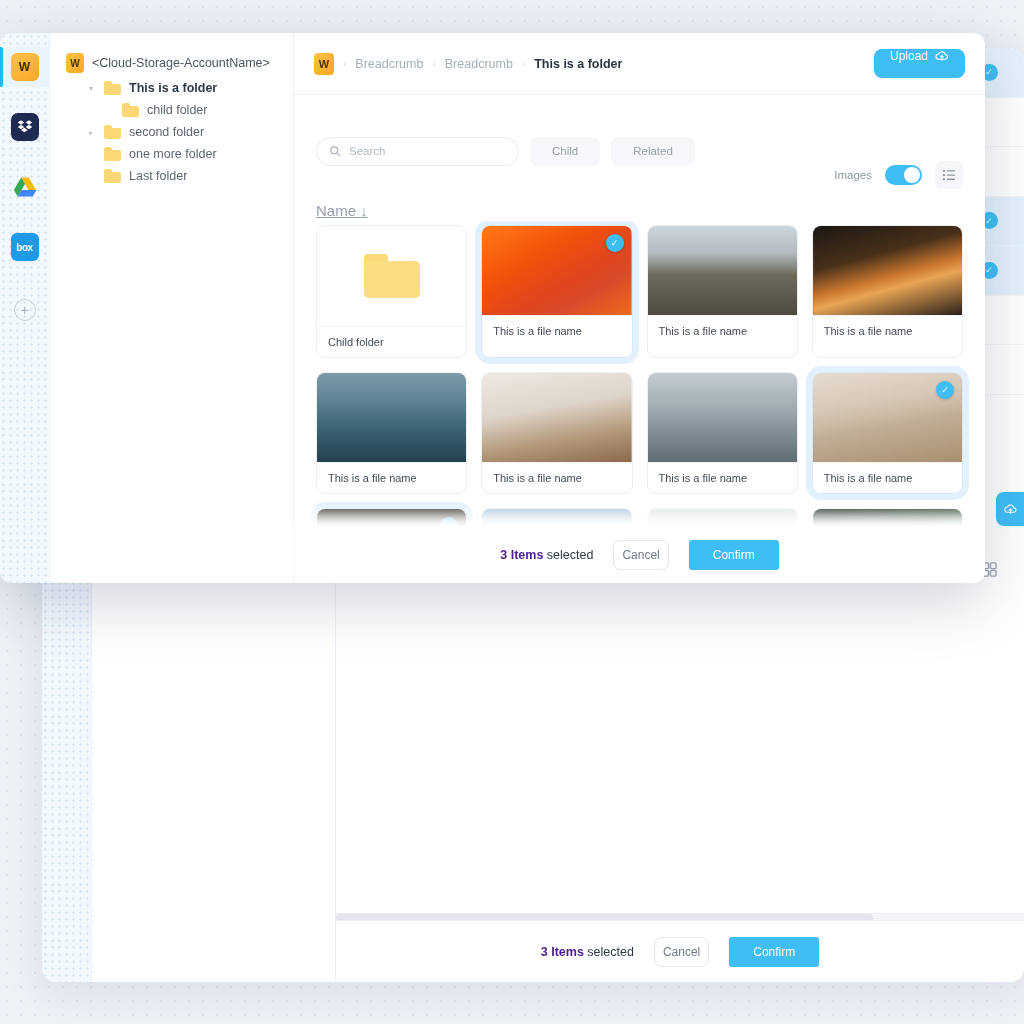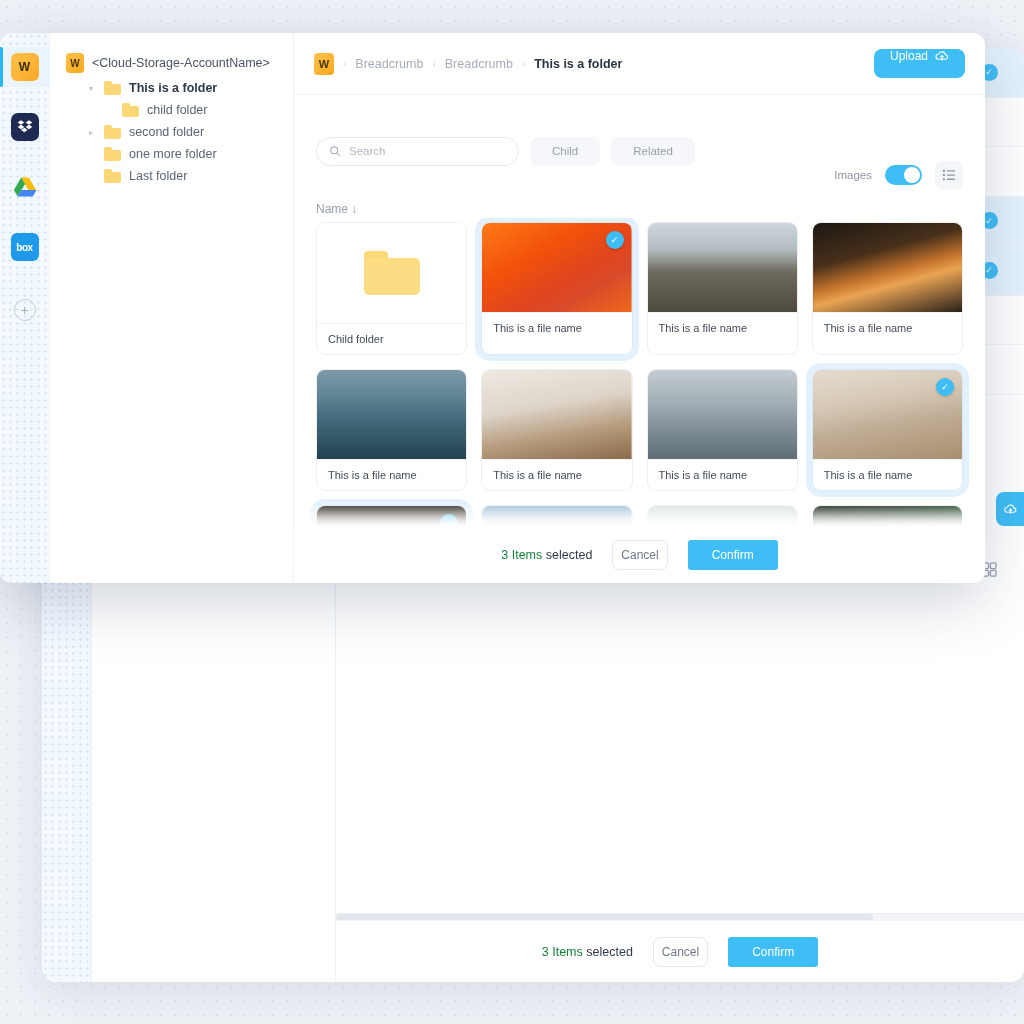--- a/index.html
+++ b/index.html
@@ -110,21 +110,21 @@
   .hscroll {
     height: 7px; background:#f3f5f8; border-top:1px solid #eceff3;
   }
   .hscroll-thumb{height:7px;width:78%;background:#e3e7ed;border-radius:4px;}
 
   .bg-footer {
     height: 62px; display:flex; align-items:center; justify-content:center;
     gap: 20px; background:#fff; border-top:1px solid #f0f2f6;
   }
   .sel-text { font-size:12.5px; color:#2f3a48; }
-  .sel-text b { color:#15803d; font-weight:400;text-align:right;}
+  .sel-text b { color:#4c1d95; font-weight:700;text-align:right;}
   .btn-cancel {
     height:30px;padding:0 8px;border-radius:7px;border:1px solid #e3e7ee;
     background:#fff;color:#70798a;font-size:12px; display:flex;align-items:center;
   }
   .btn-confirm {
     height:30px;padding:0 24px;border-radius:3px;border:none;
     background:#3fbdf5;color:#fff;font-size:12px; display:flex;align-items:center;
   }
 
   
@@ -181,21 +181,21 @@
   .tb-label { font-size:11.5px;color:#8d96a3;}
   .toggle {
     width:37px;height:20px;border-radius:12px;background:#3fbdf5;position:relative;
   }
   .toggle::after{content:"";position:absolute;right:2px;top:2px;width:16px;height:16px;border-radius:50%;background:#fff;}
   .viewbtn {
     width:28px;height:28px;border-radius:7px;background:#f4f6f9;
     display:flex;align-items:center;justify-content:center;
   }
 
-  .m-sorthdr { padding: 13px 22px 2px 22px; font-size:12px; color:#98a0ad; }
+  .m-sorthdr { padding: 13px 22px 2px 22px; font-size:15px; color:#98a0ad;text-decoration:underline; }
 
   .m-grid-wrap { flex:1; overflow:hidden; padding: 0 22px; position:relative;}
   .m-grid {
     display:grid; grid-template-columns: repeat(4, 1fr); gap: 14px;
     padding-top: 4px;
   }
   .card {
     border-radius: 9px; background:#fff; border:1px solid #edeff3;
     overflow:hidden; position:relative;
   }

